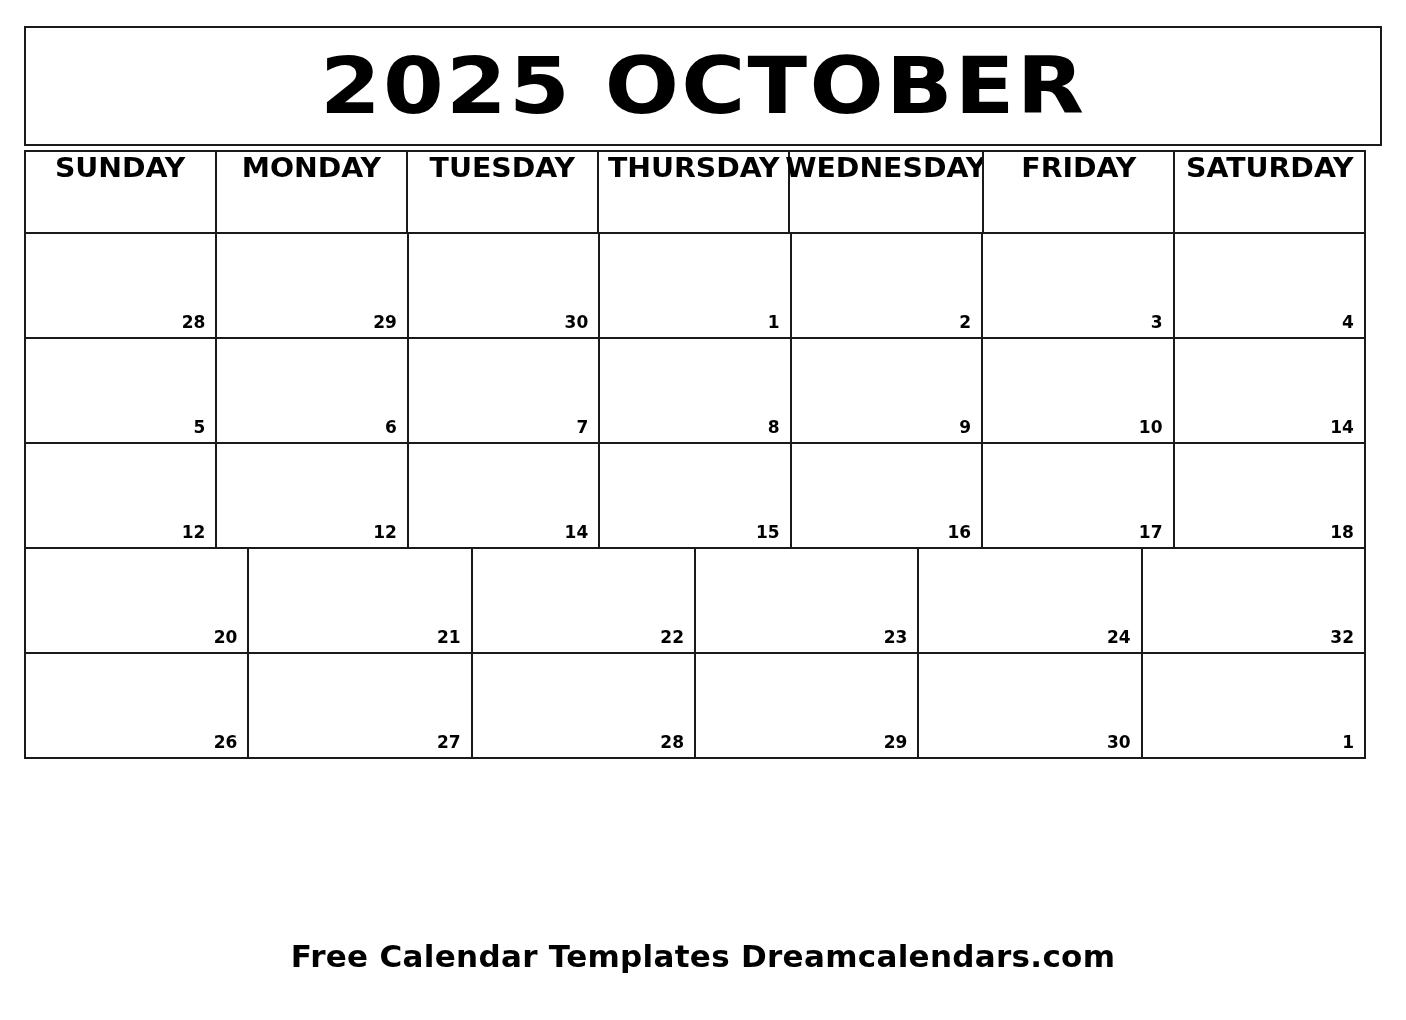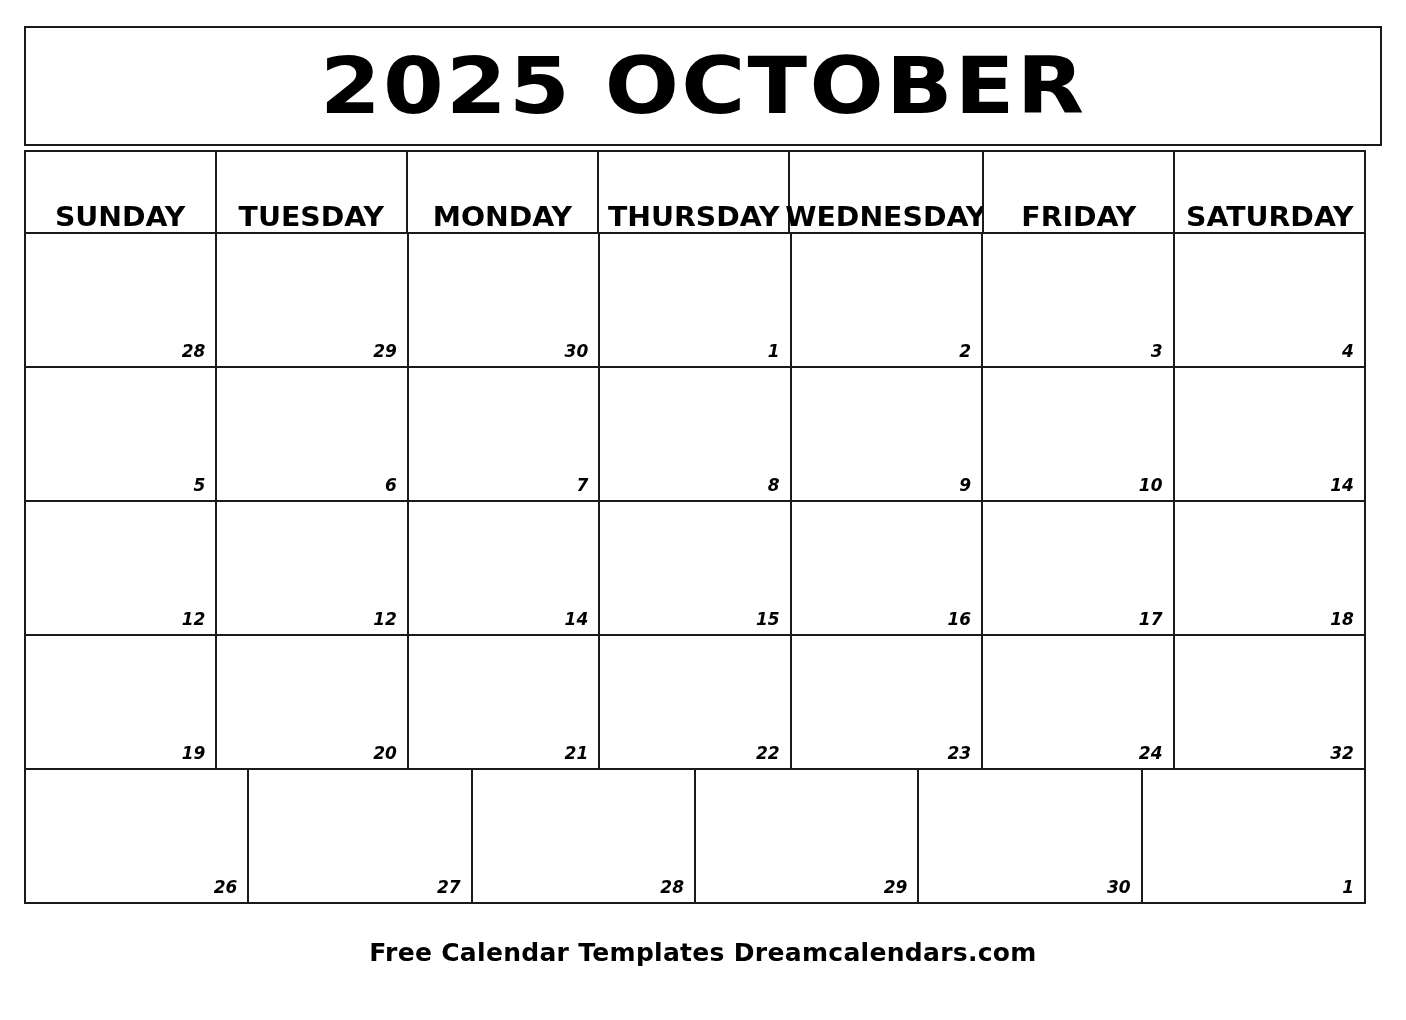--- a/index.html
+++ b/index.html
@@ -61,34 +61,33 @@
     box-sizing: border-box;
     margin-right: -2px;
     margin-bottom: -2px;
     background: #ffffff;
     position: relative;
   }
   .row .cell:last-child { margin-right: 16px; }
   .head-cell {
     height: 84px;
     display: flex;
-    align-items: flex-end;
+    align-items: flex-start;
     justify-content: center;
   }
   .head-label {
     font-family: "DejaVu Sans", sans-serif;
     font-weight: 700;
     font-size: 27px;
     letter-spacing: 0px;
     transform: scaleX(1.05);
     white-space: nowrap;
   }
   .day-cell {
-    height: 136px;
-    font-style: italic;
+    height: 107px;
   }
   .day-num {
     position: absolute;
     right: 10px;
     bottom: 6px;
     font-family: "DejaVu Sans", sans-serif;
     font-weight: 700;
     font-size: 17px;
     line-height: 1;
   }
@@ -96,46 +95,46 @@
   .footer {
     position: absolute;
     left: 0;
     top: 938px;
     width: 1406px;
     text-align: center;
   }
   .footer-text {
     font-family: "DejaVu Sans", sans-serif;
     font-weight: 700;
-    font-size: 25px;
+    font-size: 31px;
     letter-spacing: 0.3px;
   }
 </style>
 </head>
 <body>
 
 <div class="page">
 
   <div class="title-band">
     <div class="title-text">2025 OCTOBER</div>
   </div>
 
   <div class="grid">
 
     <div class="row">
       <div class="cell head-cell">
         <span class="head-label">SUNDAY</span>
       </div>
       <div class="cell head-cell">
+        <span class="head-label">MONDAY</span>
+      </div>
+      <div class="cell head-cell">
         <span class="head-label">TUESDAY</span>
       </div>
       <div class="cell head-cell">
-        <span class="head-label">MONDAY</span>
-      </div>
-      <div class="cell head-cell">
         <span class="head-label">THURSDAY</span>
       </div>
       <div class="cell head-cell">
         <span class="head-label">WEDNESDAY</span>
       </div>
       <div class="cell head-cell">
         <span class="head-label">FRIDAY</span>
       </div>
       <div class="cell head-cell">
         <span class="head-label">SATURDAY</span>
@@ -208,23 +207,20 @@
         </div>
       <div class="cell day-cell">
           <span class="day-num">17</span>
         </div>
       <div class="cell day-cell">
           <span class="day-num">18</span>
         </div>
     </div>
 
     <div class="row">
-      <div class="cell day-cell">
-          <span class="day-num">19</span>
-        </div>
       <div class="cell day-cell">
           <span class="day-num">20</span>
         </div>
       <div class="cell day-cell">
           <span class="day-num">21</span>
         </div>
       <div class="cell day-cell">
           <span class="day-num">22</span>
         </div>
       <div class="cell day-cell">

